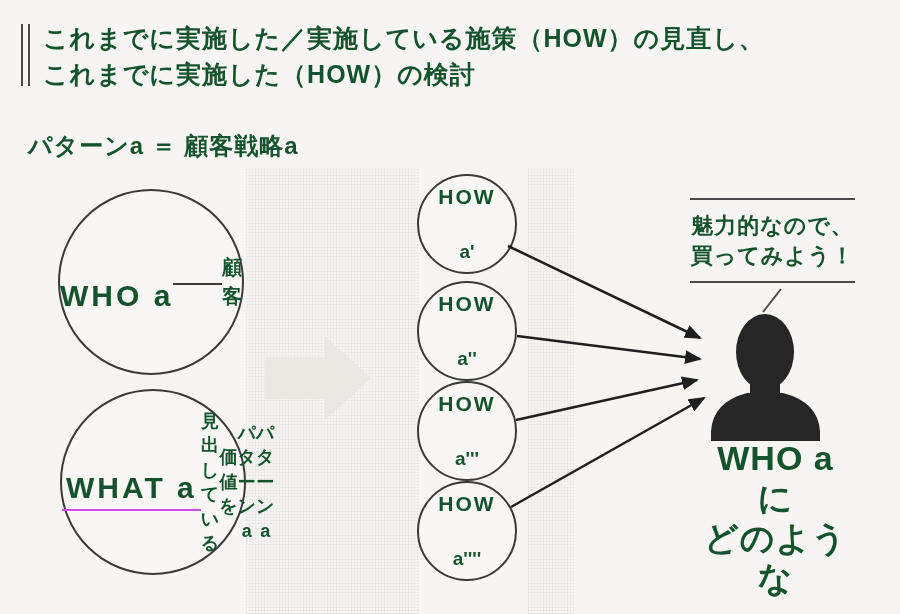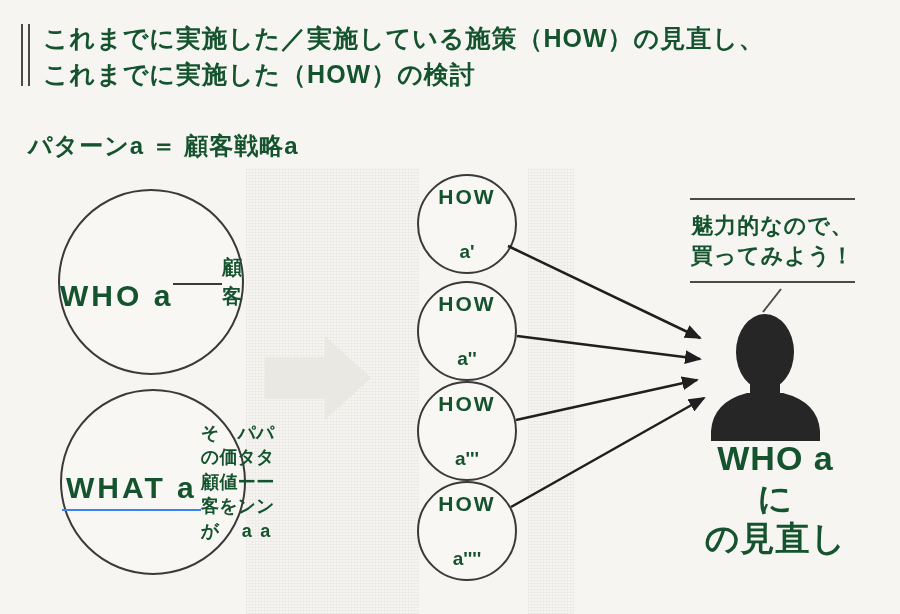--- a/index.html
+++ b/index.html
@@ -39,21 +39,21 @@
     text-align:center;
   }
   .who-circle{left:58px;top:189px;width:182px;height:182px;}
   .what-circle{left:60px;top:389px;width:182px;height:182px;}
   .big-circle .heading{
     font-size:30px;font-weight:bold;letter-spacing:3px;white-space:nowrap;
   }
   .who-circle .heading{margin-top:28px;}
   .who-divider{width:168px;border-top:2px solid #3a3a3a;margin:12px 0 8px 0;}
   .who-circle .body-line{font-size:20px;font-weight:bold;line-height:29px;}
-  .what-circle .heading{margin-top:18px;padding:0 4px 4px 4px;border-bottom:2px solid #3b82f6;}
+  .what-circle .heading{margin-top:18px;padding:0 4px 4px 4px;border-bottom:2px solid #d946ef;}
   .what-circle .body-line{font-size:18px;font-weight:bold;line-height:24.5px;}
   .what-circle .body-line:first-of-type{margin-top:5px;}
   
   .how-circle{
     position:absolute;width:96px;height:96px;border:2px solid #3a3a3a;border-radius:50%;
     background:#f8f7f4;
     display:flex;flex-direction:column;align-items:center;justify-content:center;
     text-align:center;left:417px;gap:32px;
   }
   .how-circle .how-name{font-size:21px;font-weight:bold;letter-spacing:2px;line-height:24px;}
@@ -94,21 +94,21 @@
   <div class="pattern-label">パターンa ＝ 顧客戦略a</div>
 
   <div class="big-circle who-circle">
     <div class="heading">WHO a</div>
     <div class="who-divider"></div>
     <div class="body-line">顧客</div>
   </div>
 
   <div class="big-circle what-circle">
     <div class="heading">WHAT a</div>
-    <div class="body-line">その顧客が</div>
+    <div class="body-line">見出している</div>
     <div class="body-line">価値を</div>
     <div class="body-line">パターンa</div>
     <div class="body-line">パターンa</div>
   </div>
 
   <div class="how-circle how-1">
     <div class="how-name">HOW</div>
     <div class="how-variant">a'</div>
   </div>
   <div class="how-circle how-2">
@@ -124,21 +124,21 @@
     <div class="how-variant">a''''</div>
   </div>
 
   <div class="speech-bubble">
     <div>魅力的なので、</div>
     <div>買ってみよう！</div>
   </div>
 
   <div class="person-label">
     <div>WHO a に</div>
-    <div>の見直し</div>
+    <div>どのような</div>
   </div>
 
   <svg class="overlay-svg" width="900" height="614" viewBox="0 0 900 614">
     <defs>
       <marker id="arrowhead" markerUnits="userSpaceOnUse" markerWidth="18" markerHeight="14" refX="15" refY="7" orient="auto">
         <path d="M0,0 L17,7 L0,14 Z" fill="#1f1f1f"></path>
       </marker>
     </defs>
 
     <polygon points="265,357 325,357 325,336 371,378 325,420 325,399 265,399" fill="#e9e8e3"></polygon>

